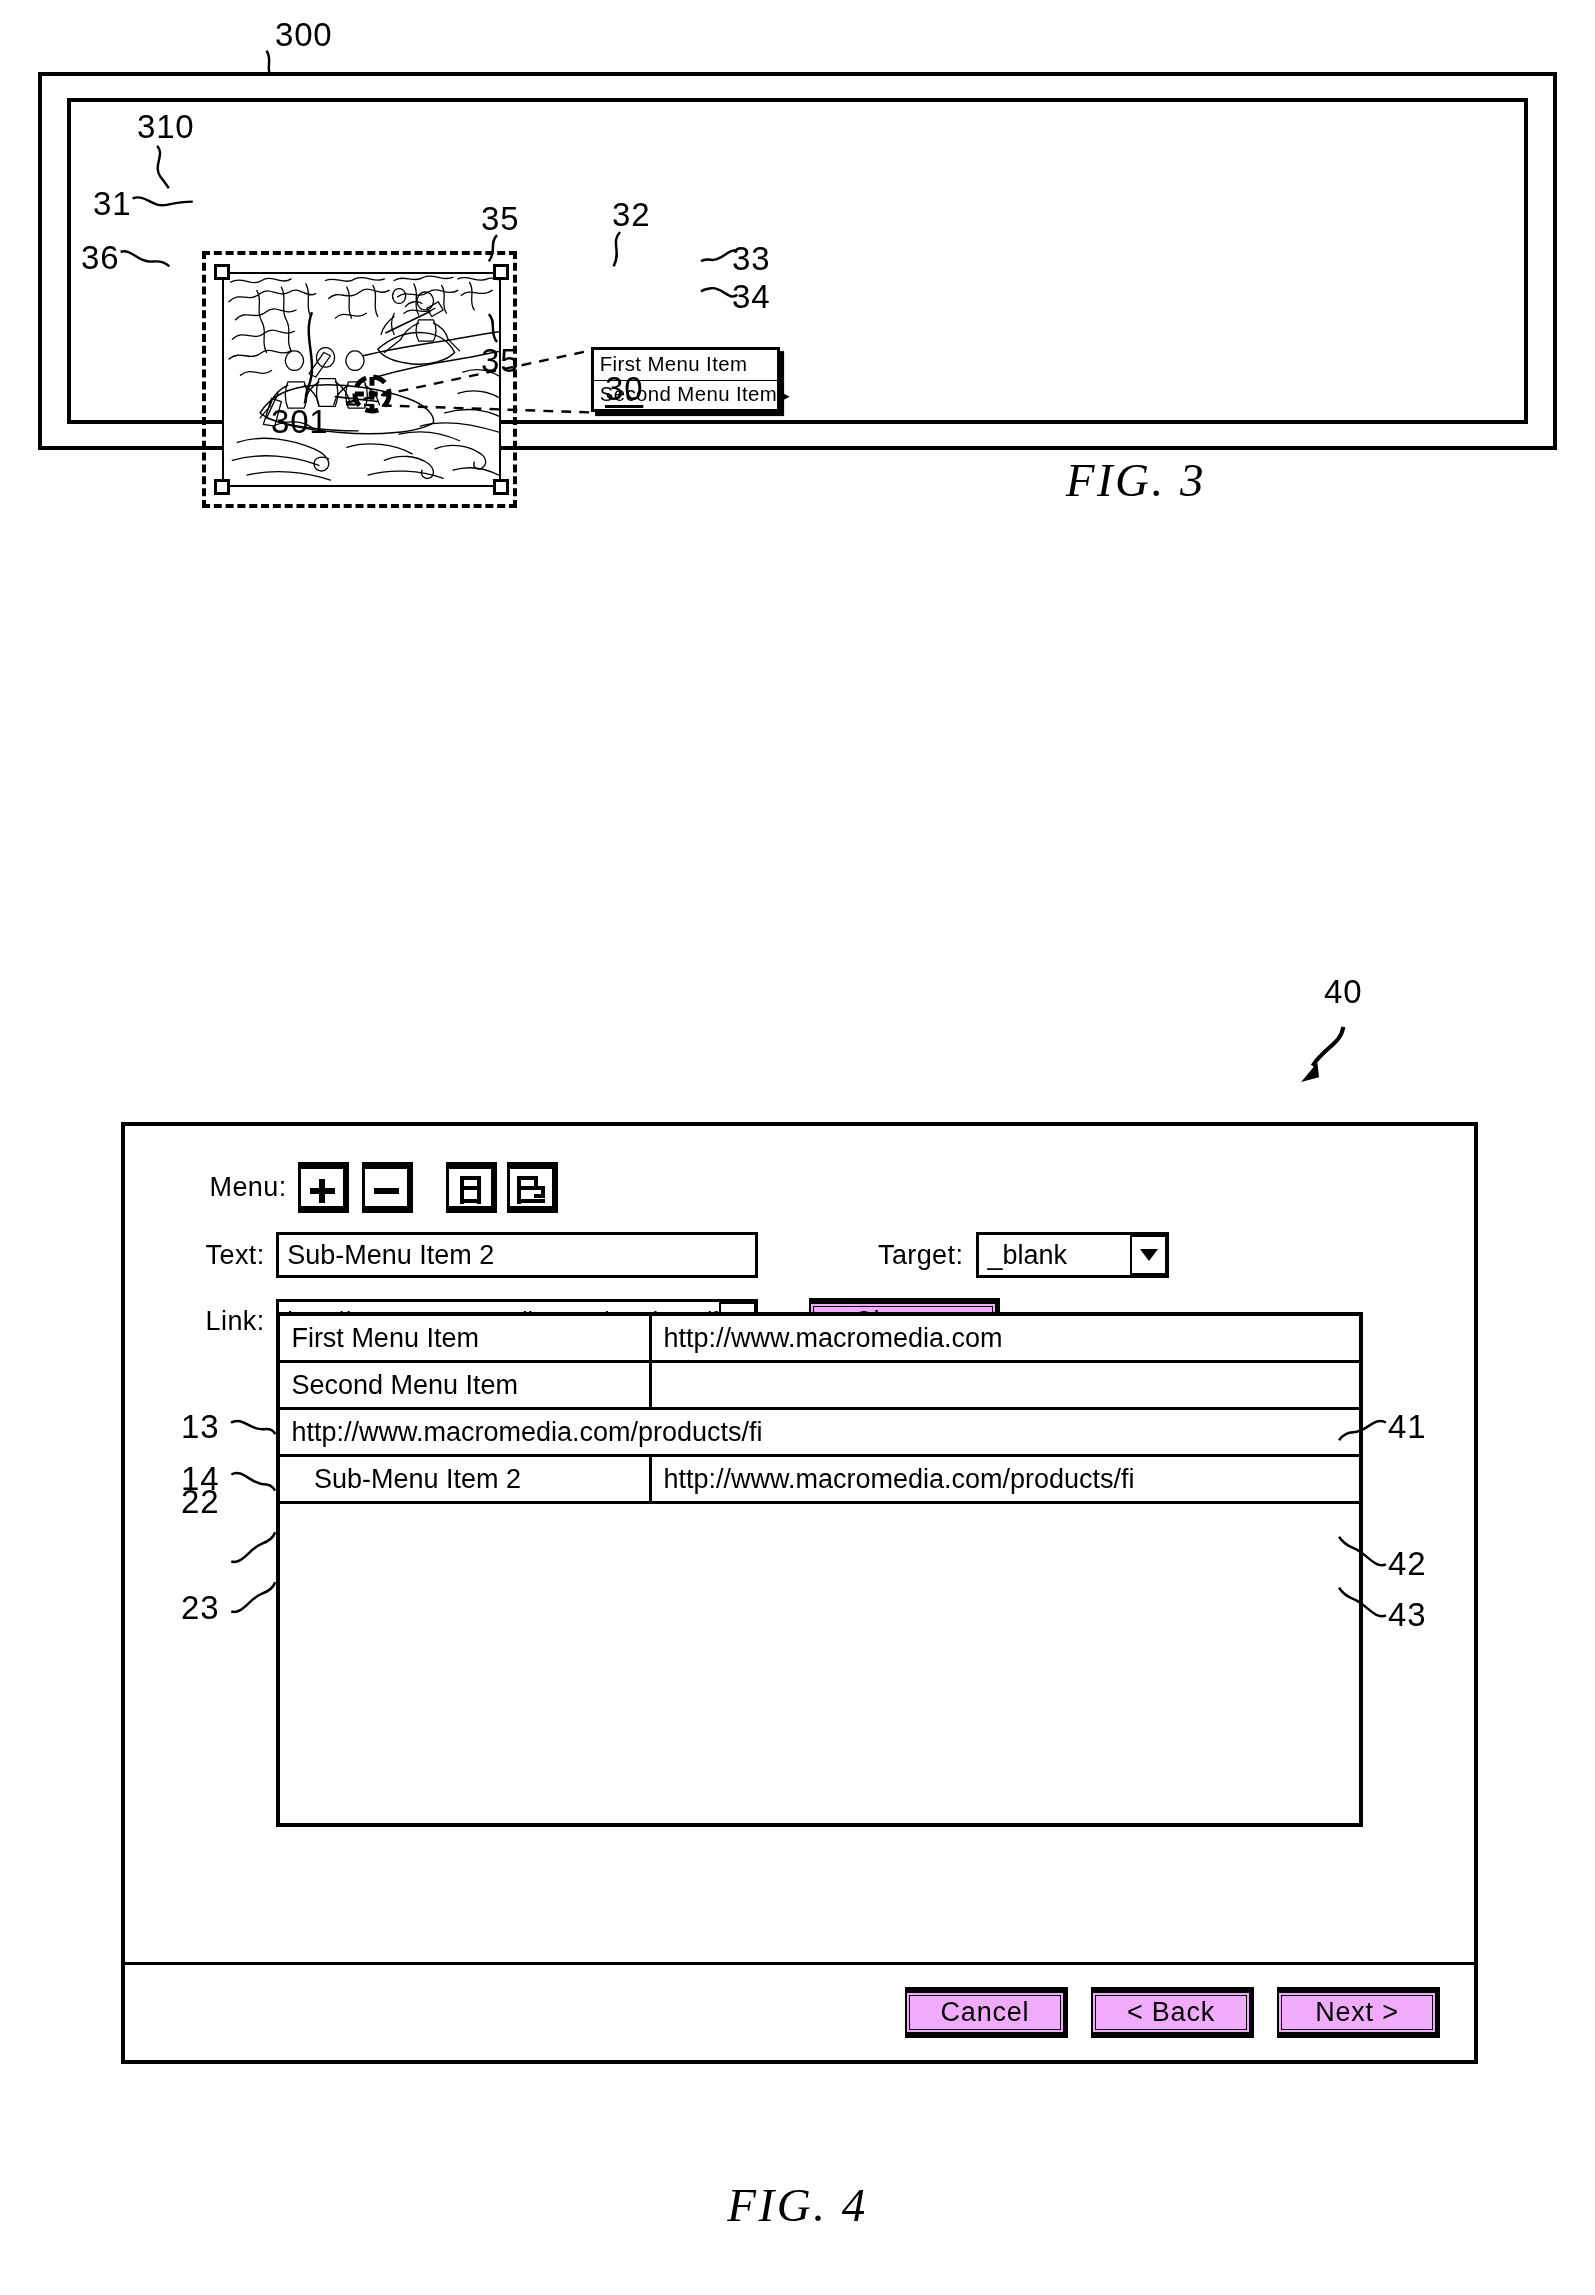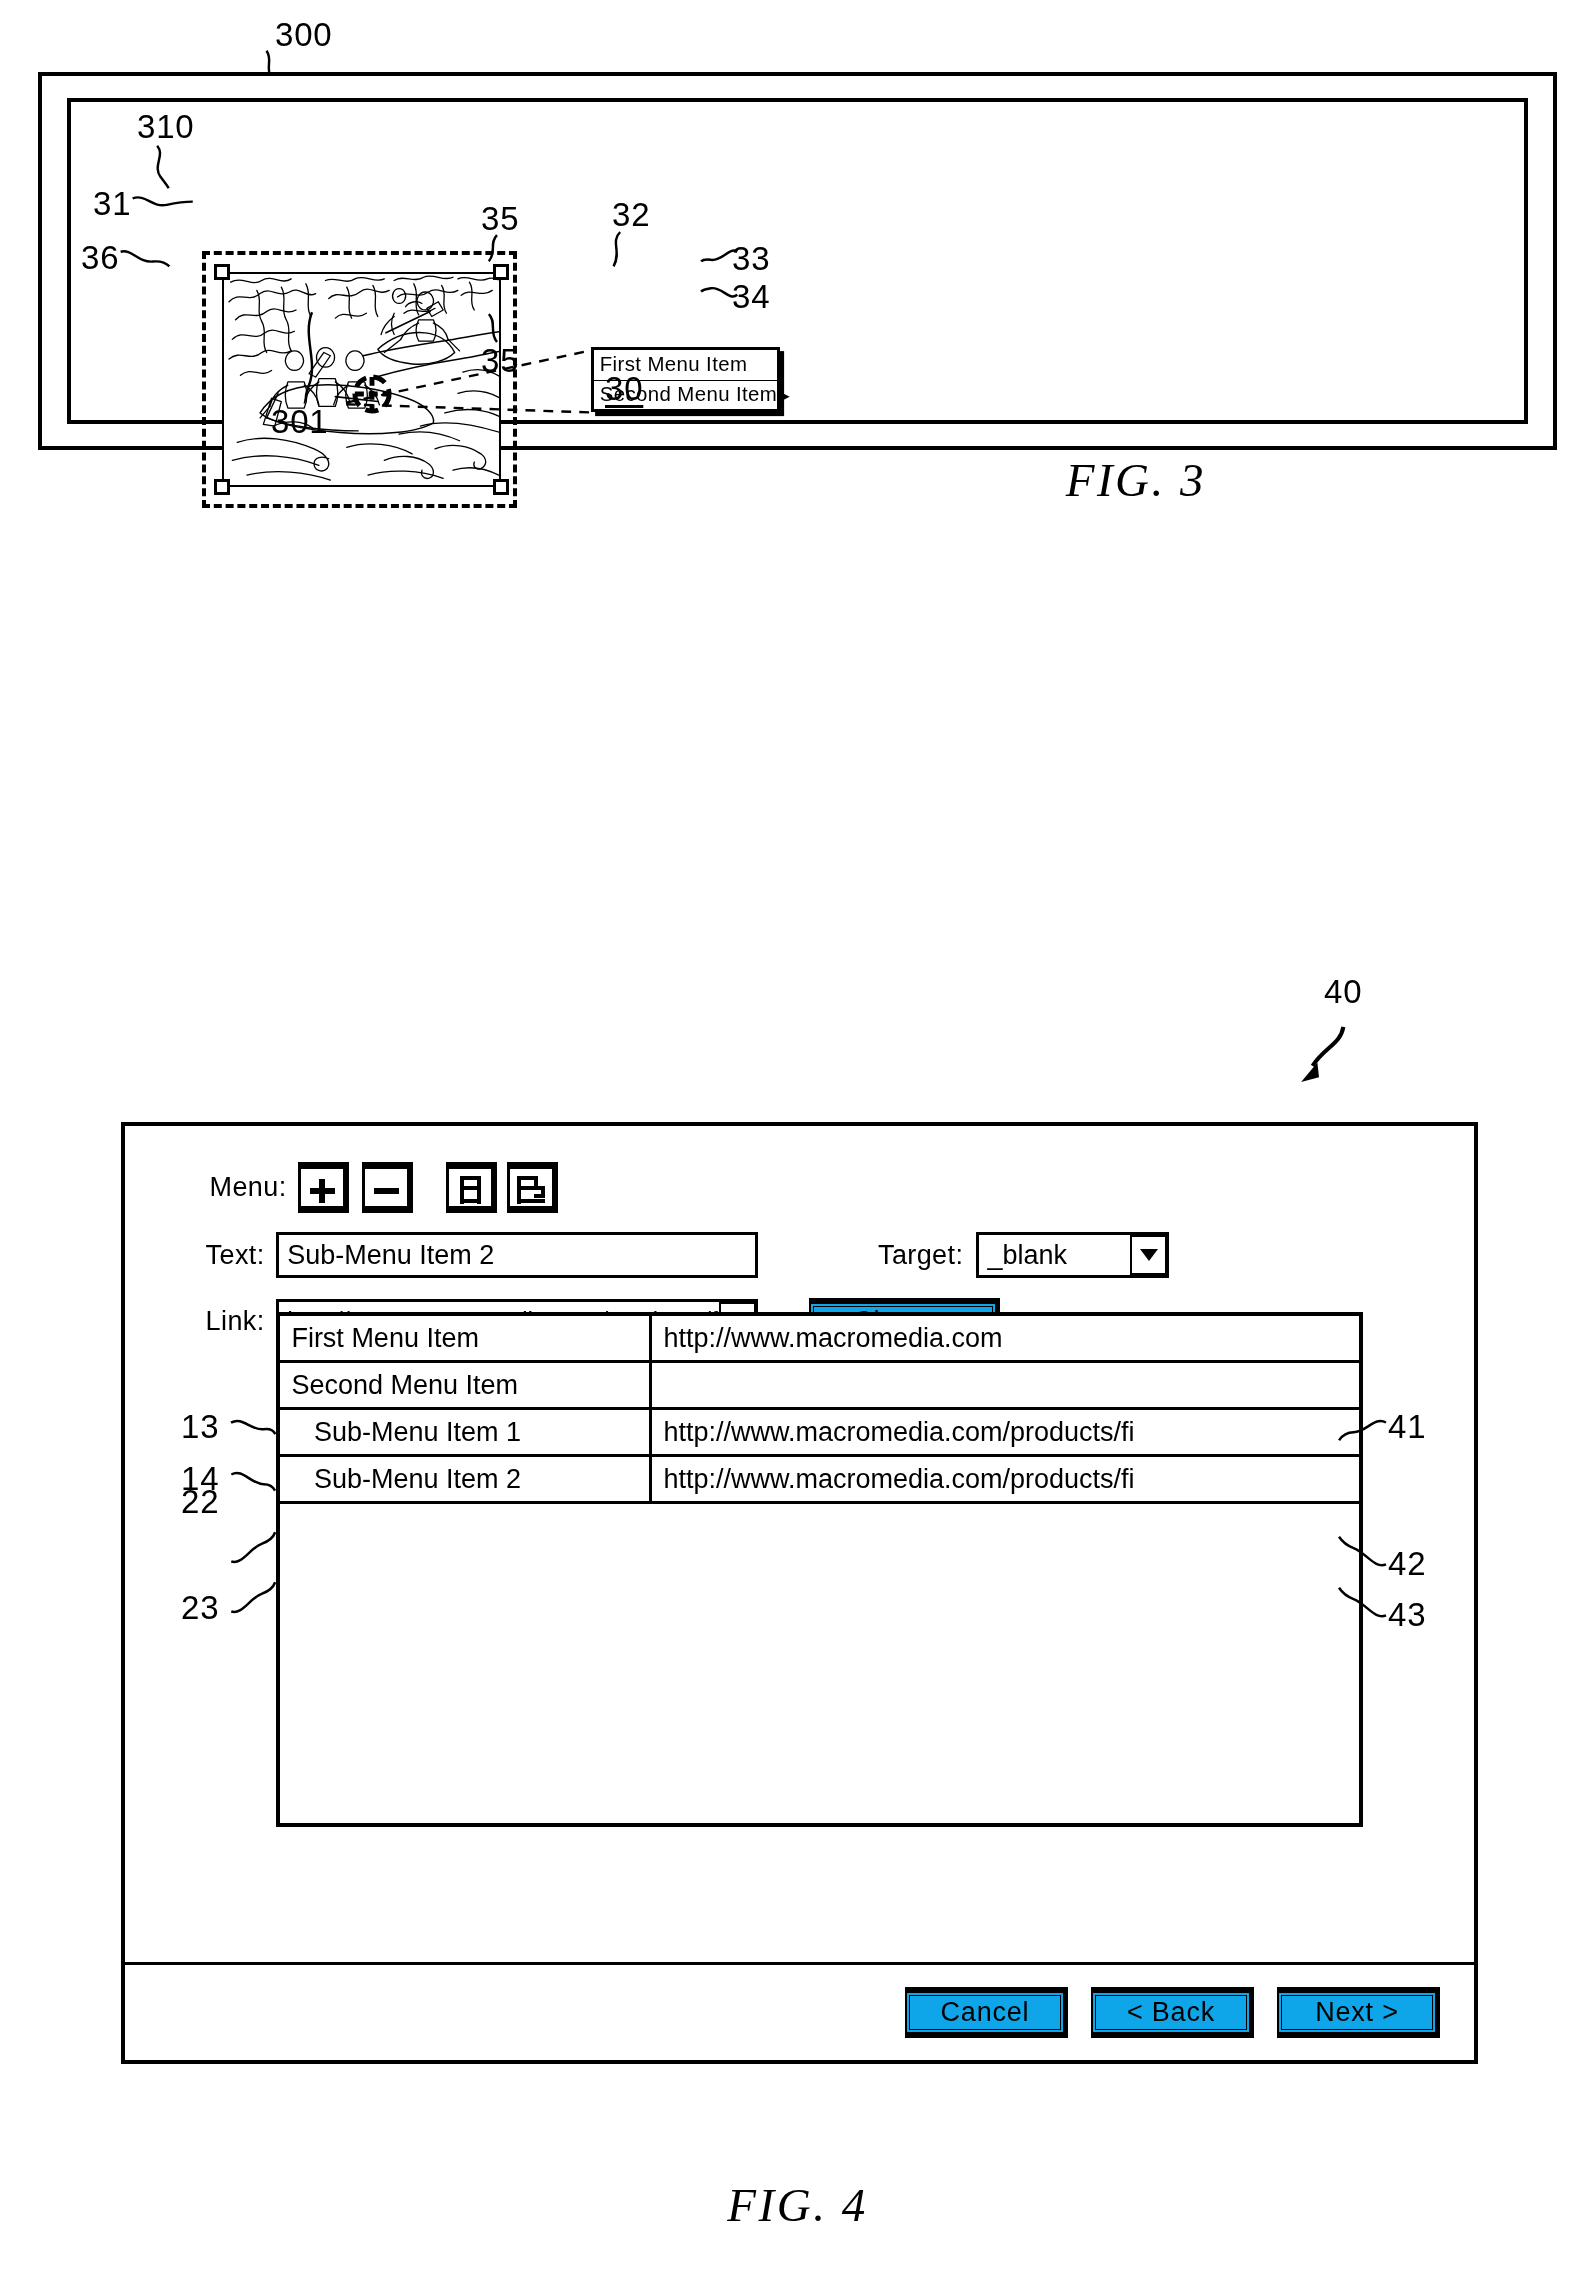--- a/index.html
+++ b/index.html
@@ -193,21 +193,21 @@
     width: 0; height: 0;
     border-left: 9px solid transparent;
     border-right: 9px solid transparent;
     border-top: 12.3px solid #000;
   }
 
   
   .pbtn {
     height: 51px;
     min-width: 163px;
-    background: #0ea5e9;
+    background: #f0abfc;
     border-top: 6.5px solid #000;
     border-left: 2.5px solid #000;
     border-right: 5.7px solid #000;
     border-bottom: 6.5px solid #000;
     box-sizing: border-box;
     display: flex;
     align-items: center;
     justify-content: center;
     font-size: 27px;
     letter-spacing: 0.8px;
@@ -519,21 +519,20 @@
     <div class="abs" id="listbox">
       <div class="lrow">
         <div class="c1 indent0">First Menu Item</div>
         <div class="c2">http://www.macromedia.com</div>
       </div>
       <div class="lrow">
         <div class="c1 indent0">Second Menu Item</div>
         <div class="c2"></div>
       </div>
       <div class="lrow">
-        <div class="c1 indent1">Sub-Menu Item 1</div>
         <div class="c2">http://www.macromedia.com/products/fi</div>
       </div>
       <div class="lrow">
         <div class="c1 indent1">Sub-Menu Item 2</div>
         <div class="c2">http://www.macromedia.com/products/fi</div>
       </div>
     </div>
 
   </div>
 

